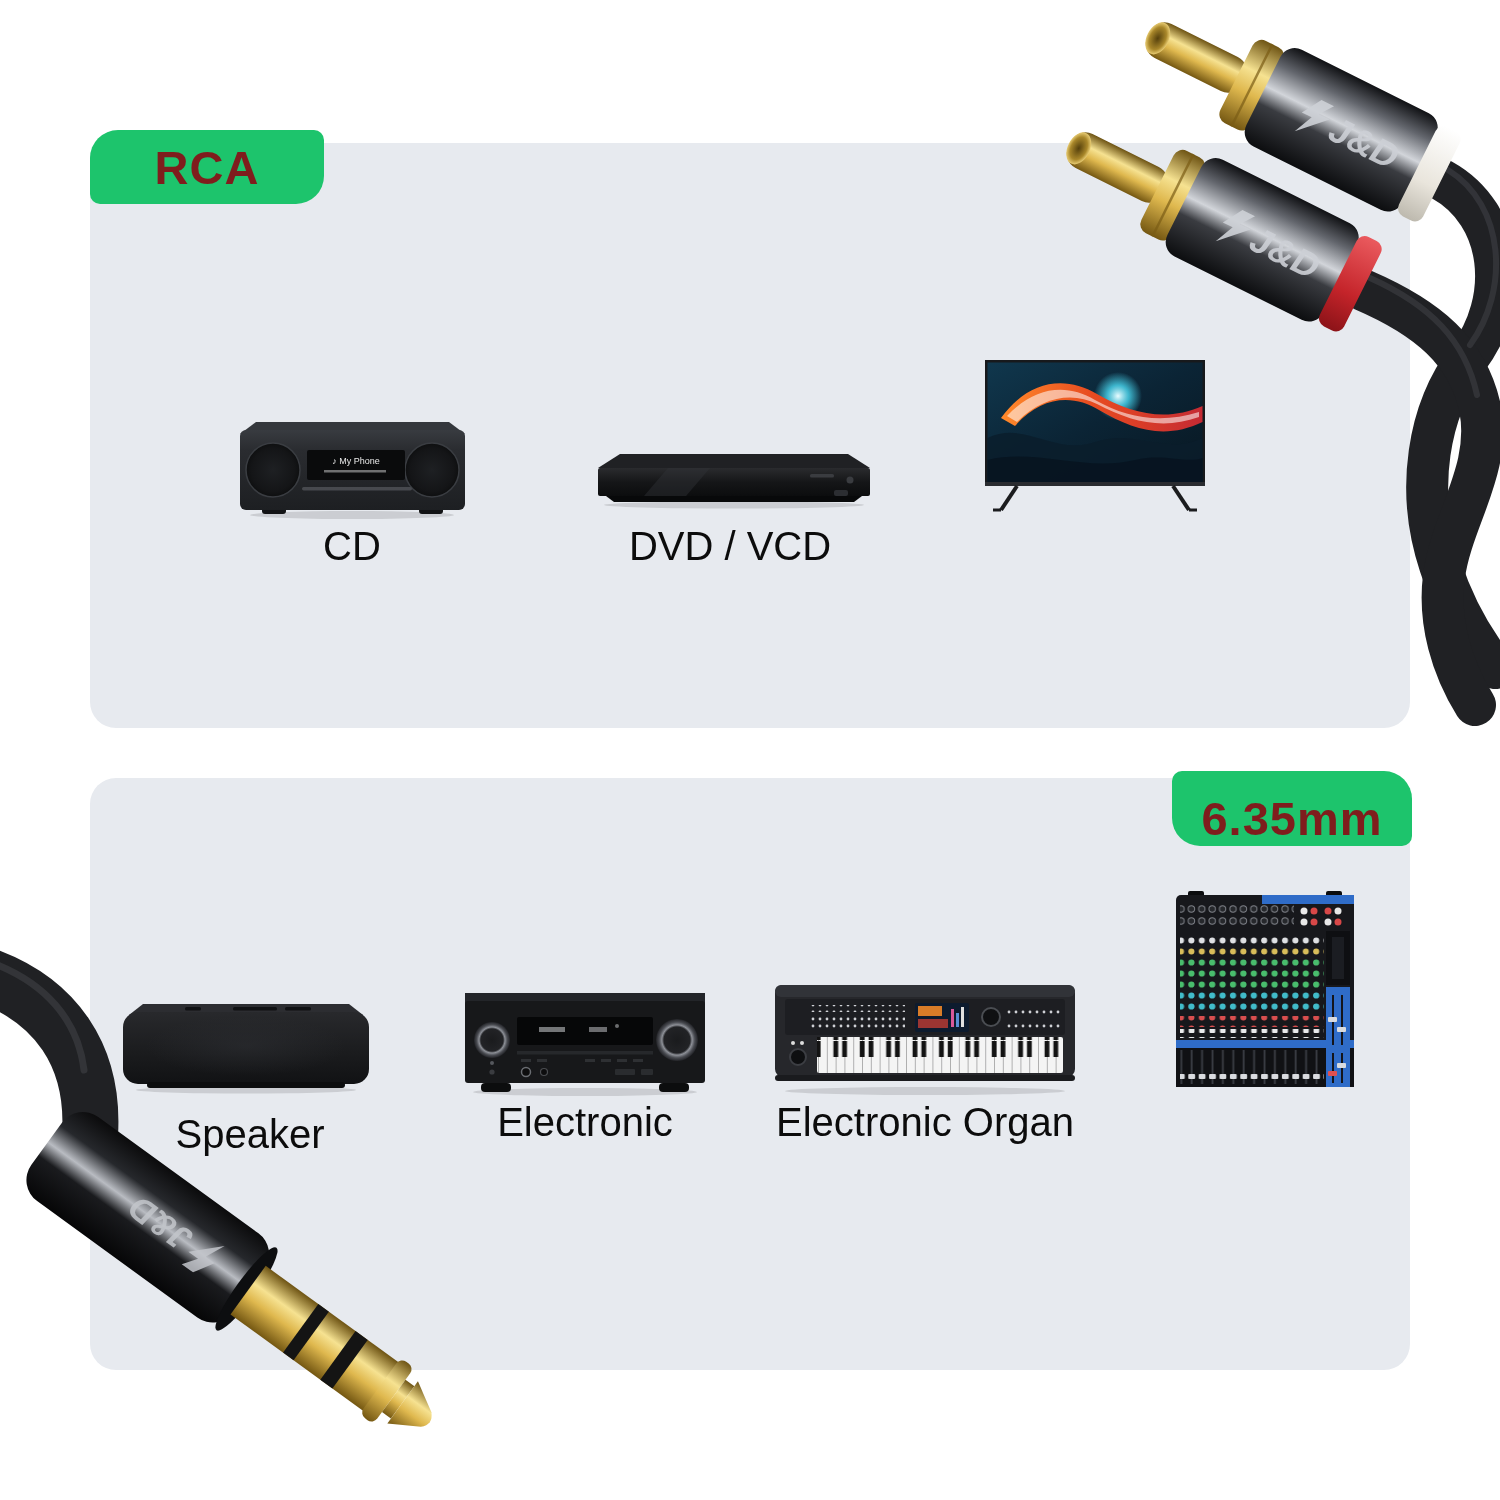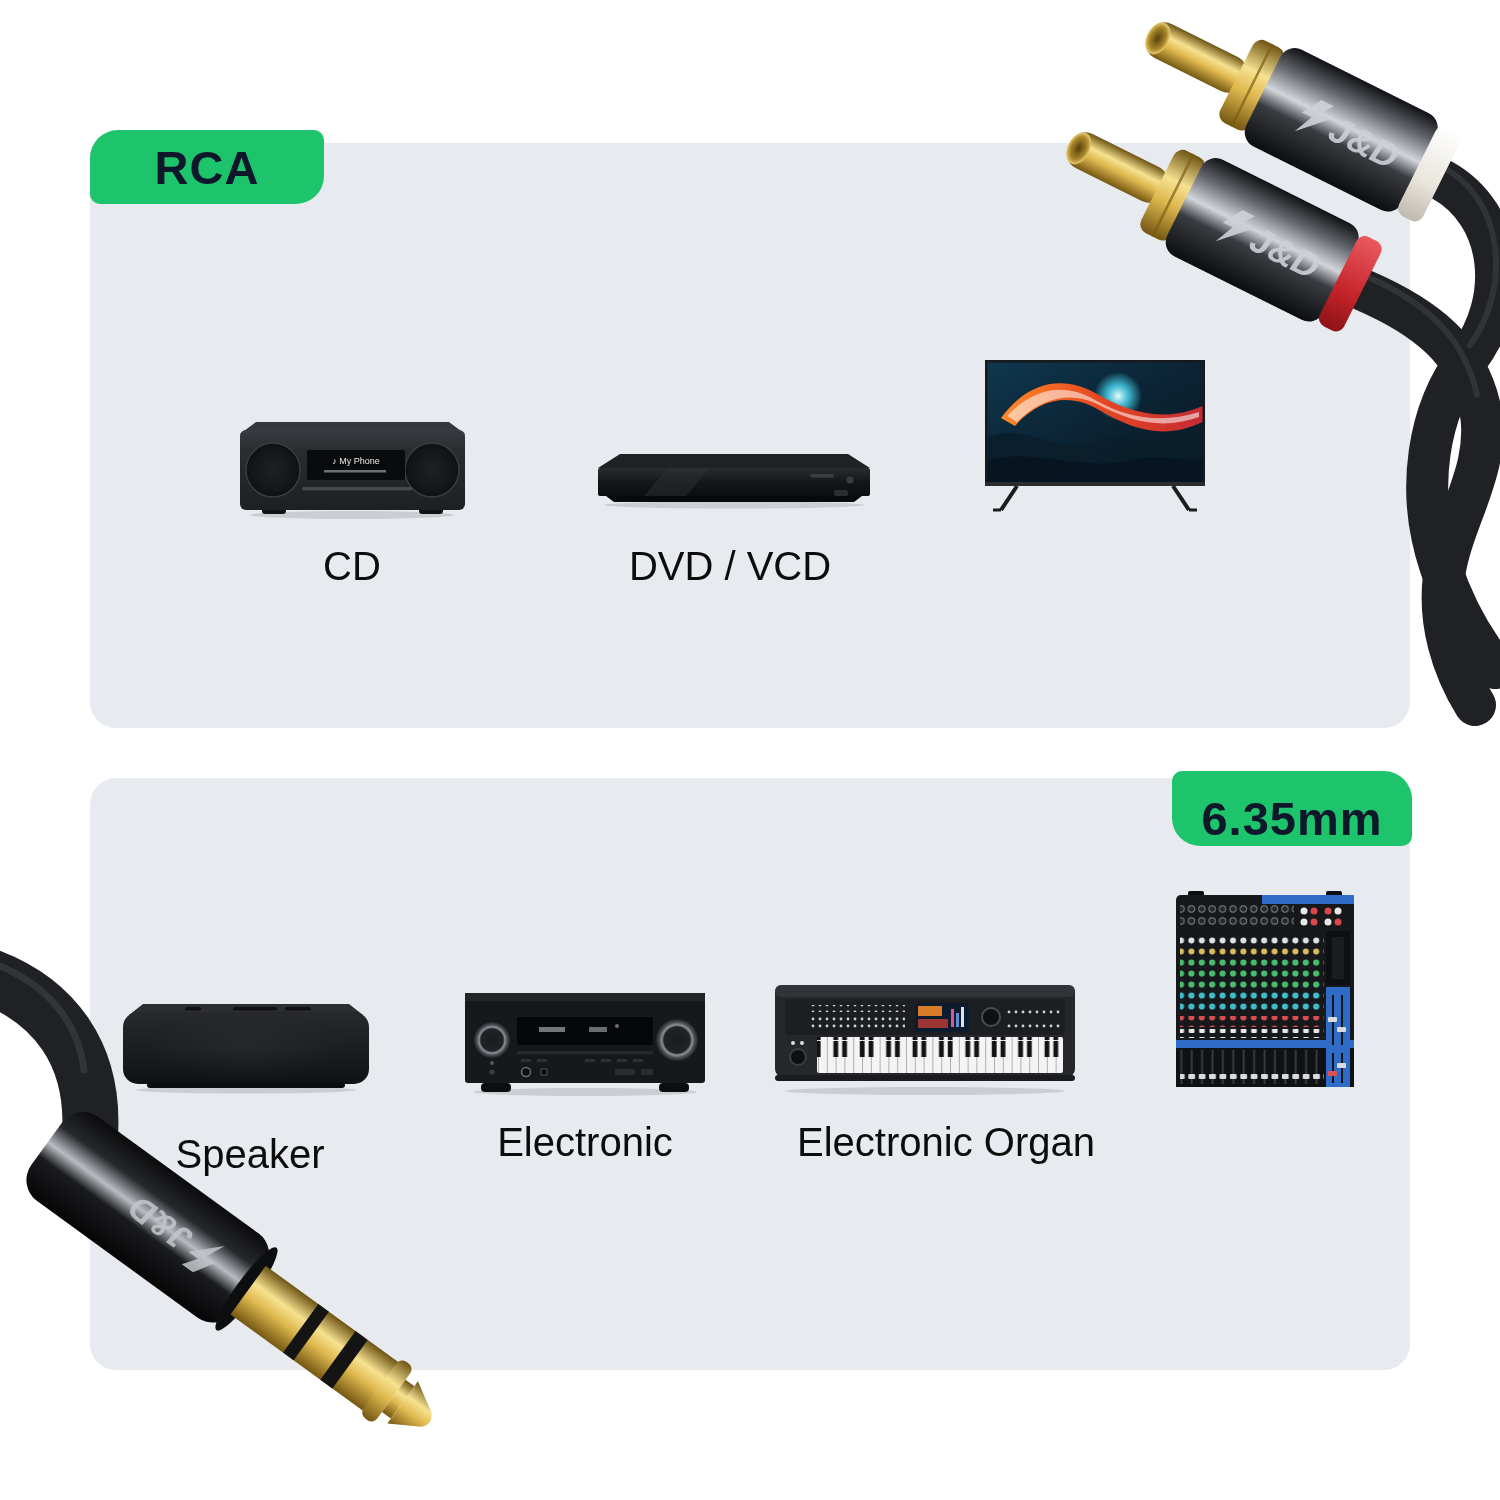--- a/index.html
+++ b/index.html
@@ -1,25 +1,25 @@
 <!DOCTYPE html>
 <html><head>
 <meta charset="utf-8">
 <style>
   html,body{margin:0;padding:0;background:#fff;}
   .canvas{position:relative;width:1500px;height:1500px;background:#fff;overflow:hidden;
           font-family:"Liberation Sans",sans-serif;}
   .panel{position:absolute;background:#e7eaef;border-radius:26px;}
   #panel-rca{left:90px;top:143px;width:1320px;height:585px;}
   #panel-635{left:90px;top:778px;width:1320px;height:592px;}
-  .badge{position:absolute;background:#1dc46c;color:#0f172a;font-weight:bold;font-size:47px;
+  .badge{position:absolute;background:#1dc46c;color:#7f1d1d;font-weight:bold;font-size:47px;
          display:flex;align-items:center;justify-content:center;z-index:5;letter-spacing:1px;}
   #badge-rca{left:90px;top:130px;width:234px;height:74px;border-radius:28px 10px 28px 10px;}
   #badge-635{left:1172px;top:771px;width:240px;height:75px;border-radius:10px 28px 10px 28px;align-items:flex-end;}
-  .device-label{position:absolute;color:#0c0c0c;font-size:40px;text-align:center;z-index:3;margin-top:20px;}
+  .device-label{position:absolute;color:#0c0c0c;font-size:40px;text-align:center;z-index:3;}
   .devsvg{position:absolute;z-index:2;}
   .cablesvg{position:absolute;z-index:6;}
 </style>
 </head>
 <body>
 
 <div class="canvas">
 
   <div class="panel" id="panel-rca"></div>
   <div class="panel" id="panel-635"></div>
@@ -200,21 +200,21 @@
     <circle cx="216" cy="36" r="9" fill="#0f1012" stroke="#4a4d52" stroke-width="2"></circle>
     <rect x="232" y="26" width="54" height="8" fill="url(#orgd)"></rect>
     <rect x="232" y="40" width="54" height="8" fill="url(#orgd)"></rect>
     <circle cx="18" cy="62" r="2" fill="#ddd"></circle>
       <circle cx="27" cy="62" r="2" fill="#ddd"></circle>
     <circle cx="23" cy="76" r="8" fill="#0e0f11" stroke="#3c3e43" stroke-width="2"></circle>
     <rect x="42" y="56" width="246" height="36" rx="2" fill="url(#keyw)"></rect>
     <rect x="42" y="56" width="246" height="20" fill="url(#keyb)"></rect>
     <rect x="0" y="94" width="300" height="6" rx="3" fill="#1a1b1e"></rect>
   </svg>
-  <div class="device-label" style="left:766px;top:1100px;width:360px">Electronic Organ</div>
+  <div class="device-label" style="left:745px;top:1100px;width:360px">Electronic Organ</div>
 
   <svg class="devsvg" style="left:1176px;top:891px" width="178" height="202" viewBox="0 0 178 202">
     <defs>
       <pattern id="mxk" width="10.4" height="12" patternUnits="userSpaceOnUse">
         <circle cx="5" cy="6" r="3.2" fill="#26282c" stroke="#7d8087" stroke-width="1"></circle>
       </pattern>
       <pattern id="mxw" width="10.4" height="11" patternUnits="userSpaceOnUse">
           <circle cx="5" cy="5.5" r="3" fill="#dfe1e4"></circle>
         </pattern>
       <pattern id="mxy" width="10.4" height="11" patternUnits="userSpaceOnUse">

